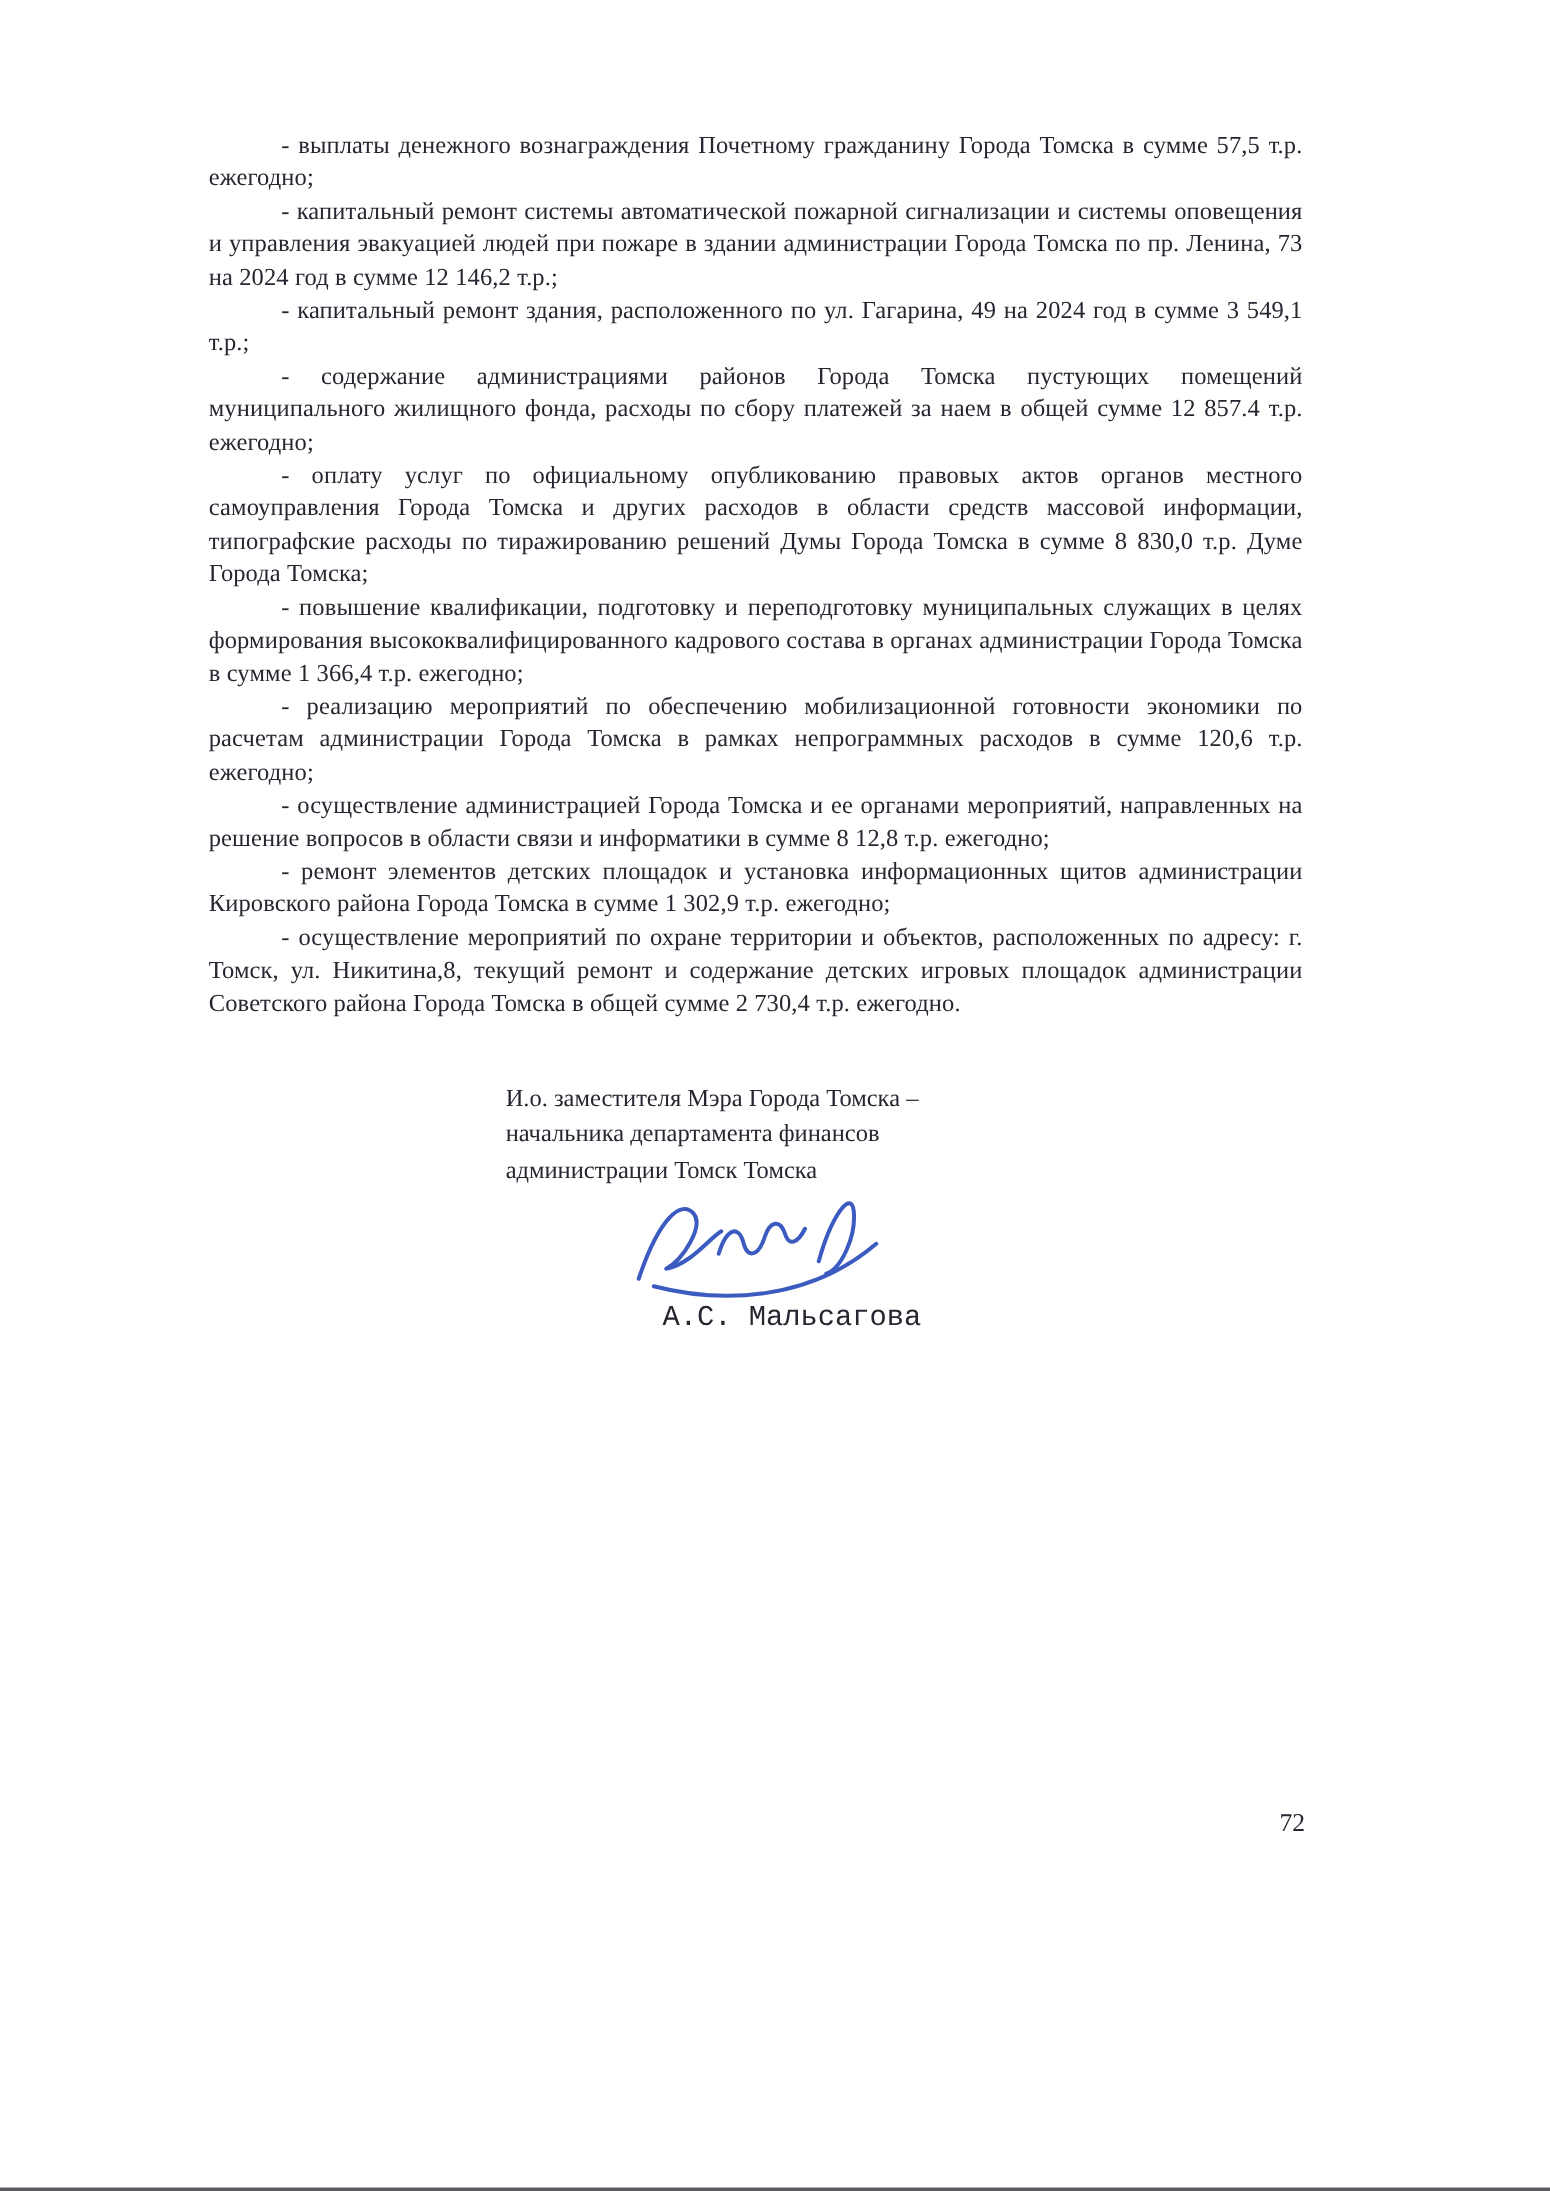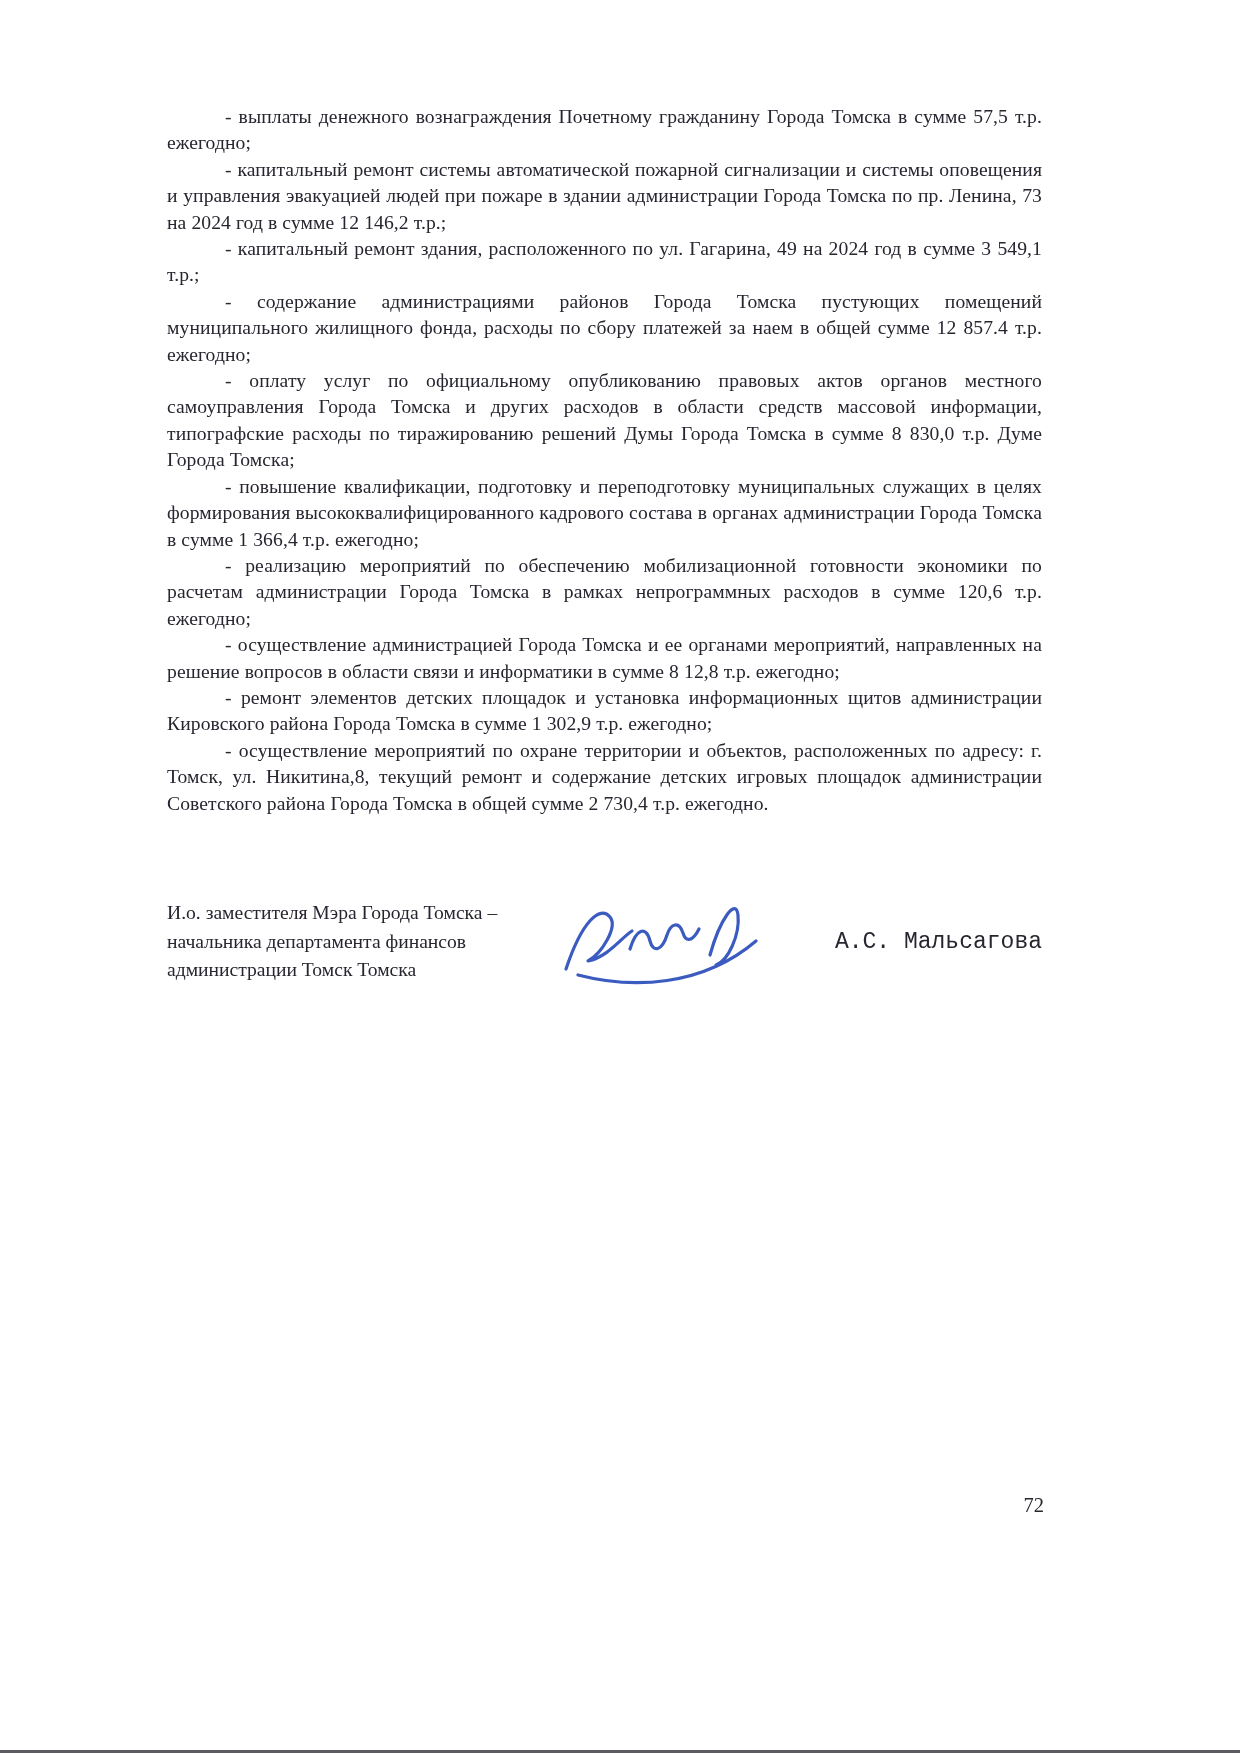--- a/index.html
+++ b/index.html
@@ -25,23 +25,23 @@
   }
   .para {
     margin: 0;
     font-size: 19.6px;
     line-height: 26.4px;
     text-align: justify;
     text-indent: 58px;
     letter-spacing: 0.1px;
   }
   .sig-block {
-    margin-top: 80px;
+    margin-top: 49px;
     display: flex;
-    flex-direction: row;
+    flex-direction: column;
     align-items: center;
   }
   .sig-title {
     width: 400px;
     font-size: 19.6px;
     line-height: 28.5px;
   }
   .sig-image {
     width: 225px;
     margin-left: 10px;
@@ -52,21 +52,21 @@
     display: block;
   }
   .sig-name {
     margin-left: 58px;
     font-size: 23px;
     white-space: nowrap;
     font-family: Liberation Mono, monospace;
   }
   .page-number {
     position: absolute;
-    top: 1494px;
+    top: 1448px;
     right: 196px;
     font-size: 20.5px;
     text-align: right;
   }
   .scan-edge {
     position: absolute;
     left: 0;
     bottom: 0;
     width: 100%;
     height: 3px;

